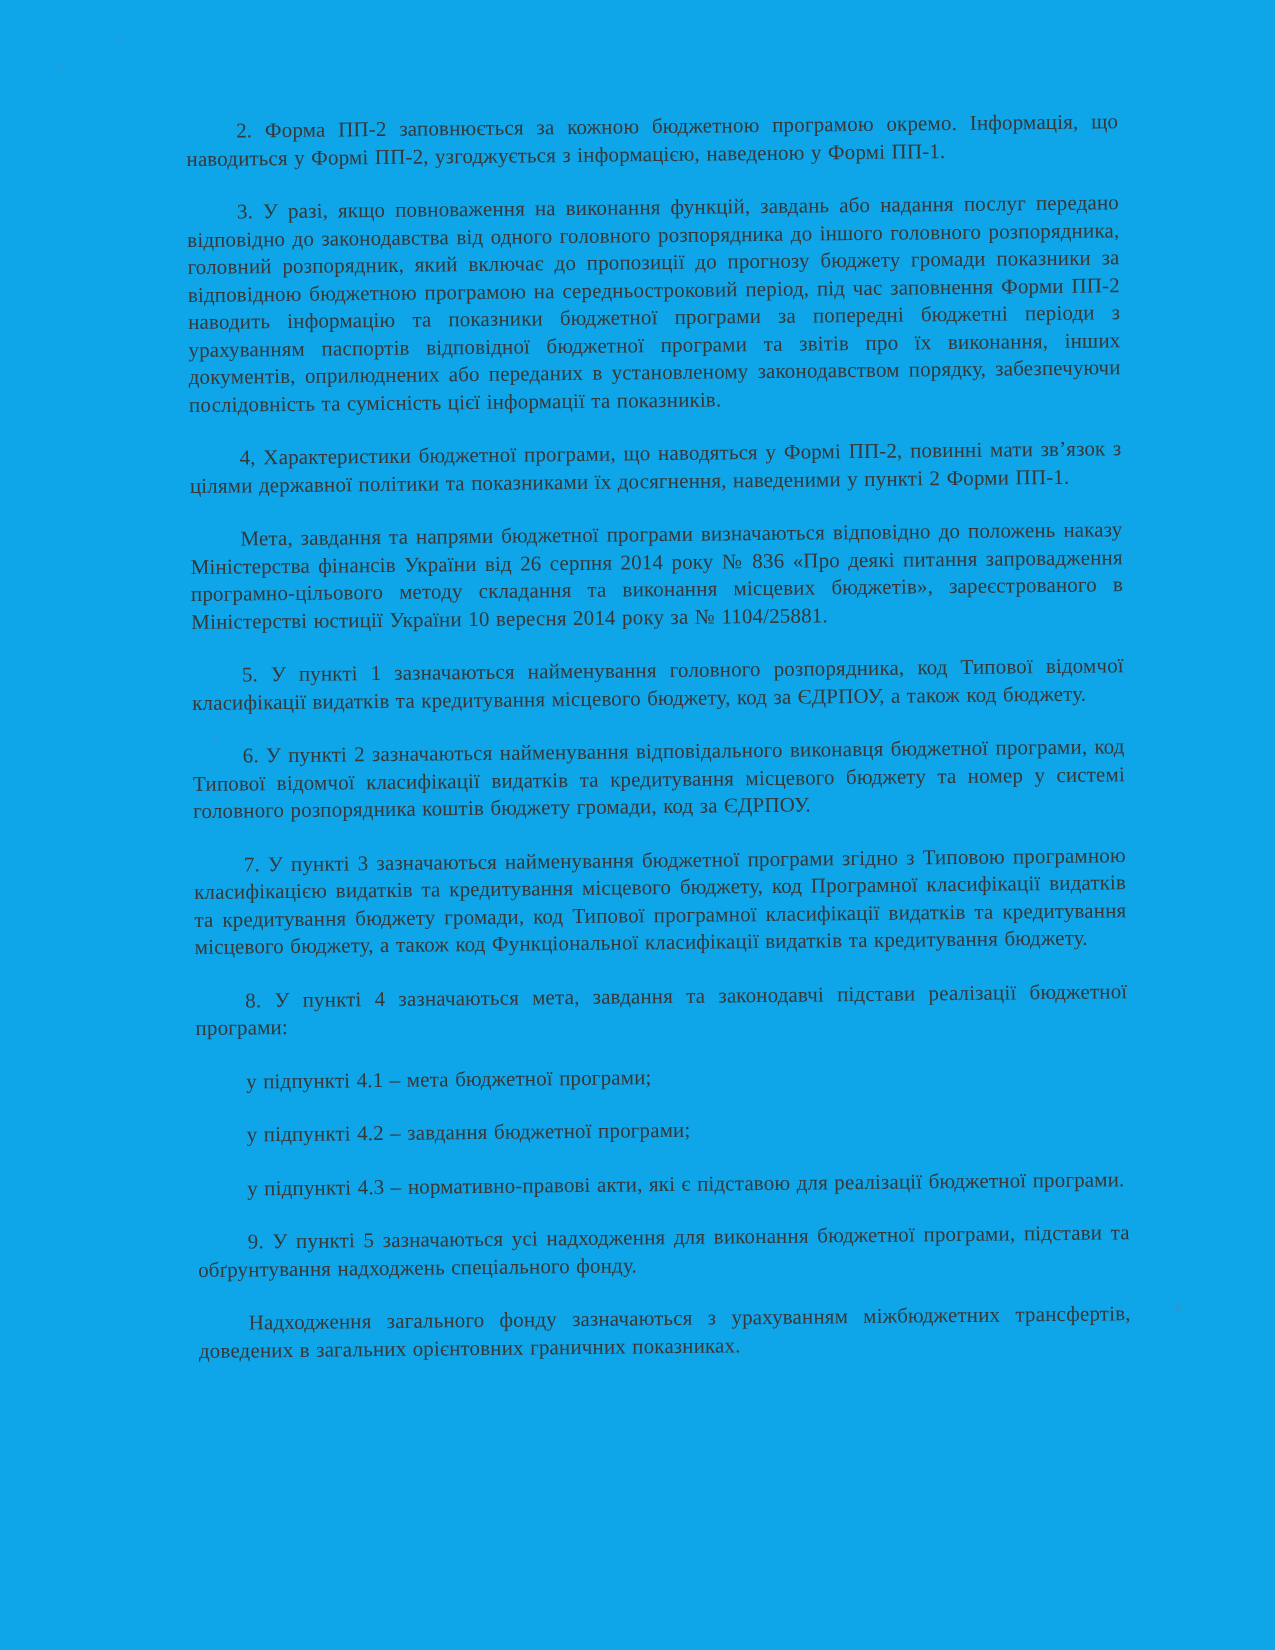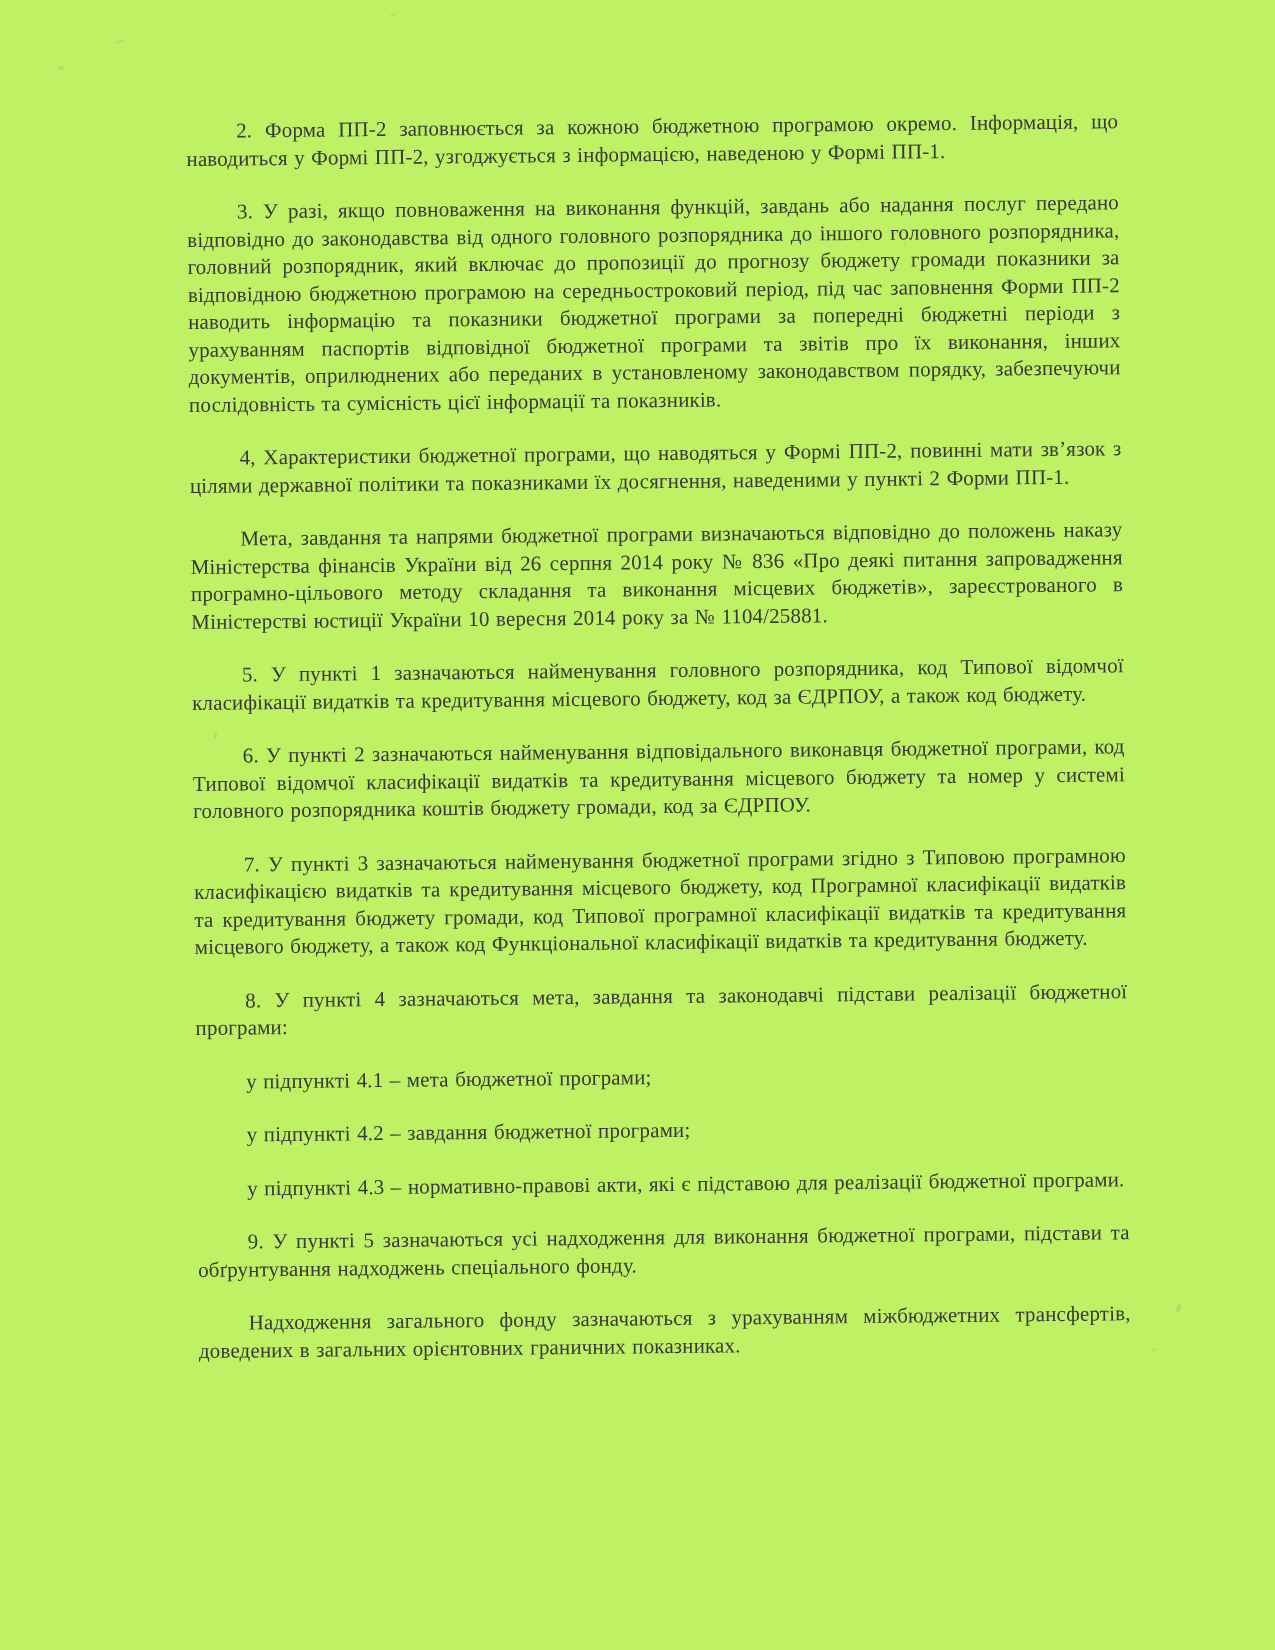--- a/index.html
+++ b/index.html
@@ -5,21 +5,21 @@
   html, body {
     margin: 0;
     padding: 0;
     background: #e8e8e8;
   }
   .page {
     position: relative;
     width: 1275px;
     height: 1650px;
     margin: 0 auto;
-    background: #bef264;
+    background: #0ea5e9;
     overflow: hidden;
     font-family: "Liberation Serif", "DejaVu Serif", serif;
   }
   .text-block {
     position: absolute;
     left: 186px;
     top: 118px;
     width: 932px;
     transform: rotate(-0.6deg);
     transform-origin: 0 0;

